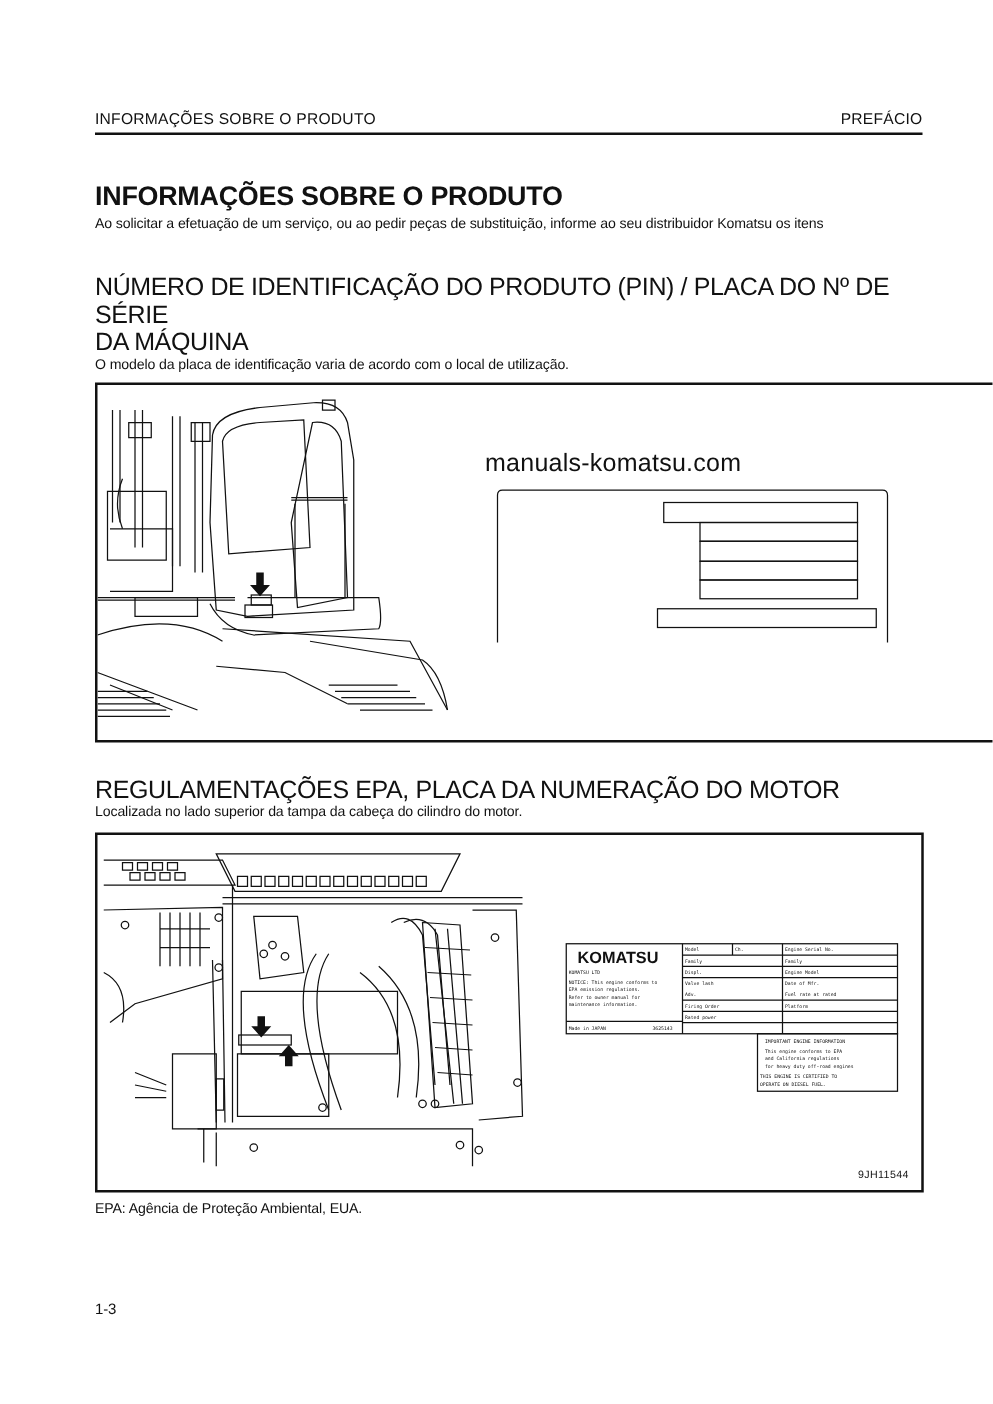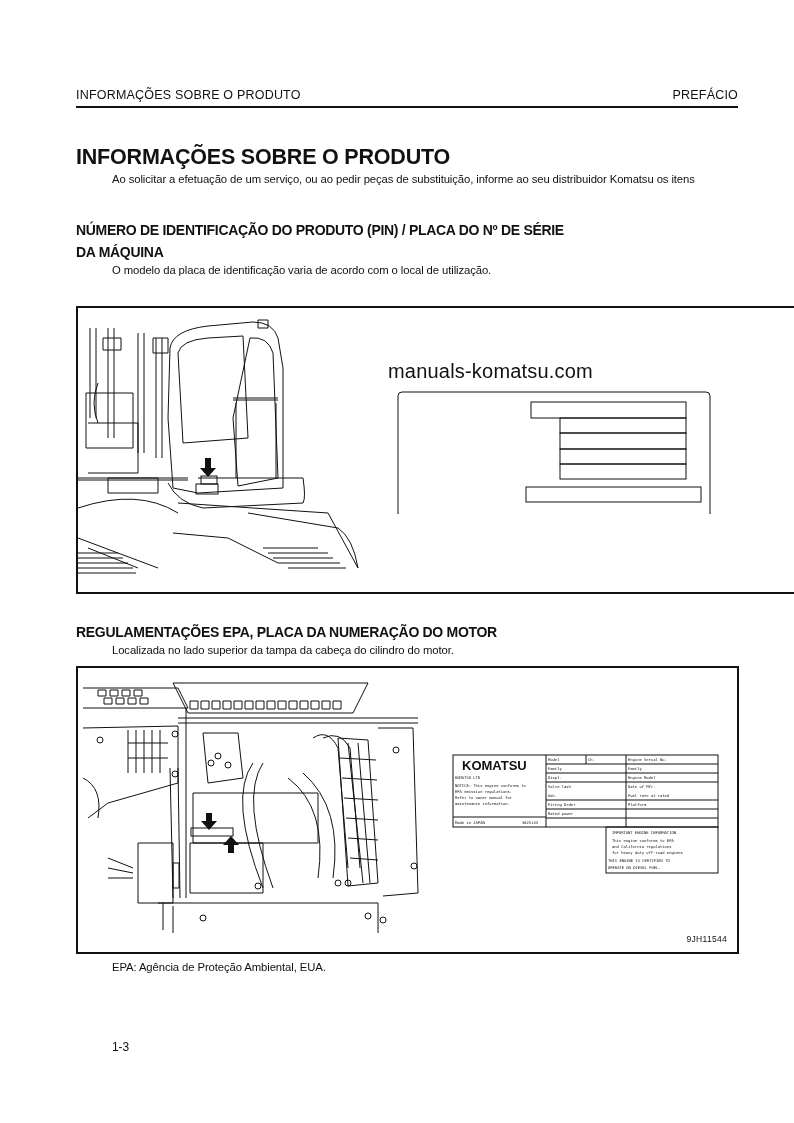--- a/index.html
+++ b/index.html
@@ -4,22 +4,22 @@
 <style>
   html, body { margin: 0; padding: 0; background: #ffffff; }
   body { width: 794px; height: 1123px; position: relative; overflow: hidden;
          font-family: "Liberation Sans", "DejaVu Sans", sans-serif; color: #111; }
   .abs { position: absolute; }
   .running-head { left: 76px; top: 88px; width: 662px; height: 20px; font-size: 12.5px; letter-spacing: 0.2px; }
   .running-head .left { position: absolute; left: 0; top: 0; }
   .running-head .right { position: absolute; right: 0; top: 0; }
   .head-rule { left: 76px; top: 106px; width: 662px; height: 2px; background: #111; }
   h1.page-title { left: 76px; top: 145px; margin: 0; font-size: 21.5px; font-weight: bold; letter-spacing: -0.2px; }
-  .para { font-size: 11.3px; line-height: 15px; letter-spacing: -0.1px; margin-left: 36px; }
-  h2.section { margin: 0; font-size: 14px; font-weight: bold; line-height: 22px; letter-spacing: -0.3px; }
+  .para { font-size: 11.3px; line-height: 15px; letter-spacing: -0.1px; }
+  h2.section { margin: 0; font-size: 20px; font-weight: normal; line-height: 22px; letter-spacing: -0.3px; }
   .figure { border: 2px solid #111; box-sizing: border-box; background: #fff; }
   .fig-code { font-size: 8.5px; letter-spacing: 0.3px; }
   .watermark { font-size: 20px; color: #111; letter-spacing: 0.2px; }
   svg { display: block; }
 </style>
 </head>
 <body>
 
 <div class="abs running-head">
   <span class="left">INFORMAÇÕES SOBRE O PRODUTO</span>

